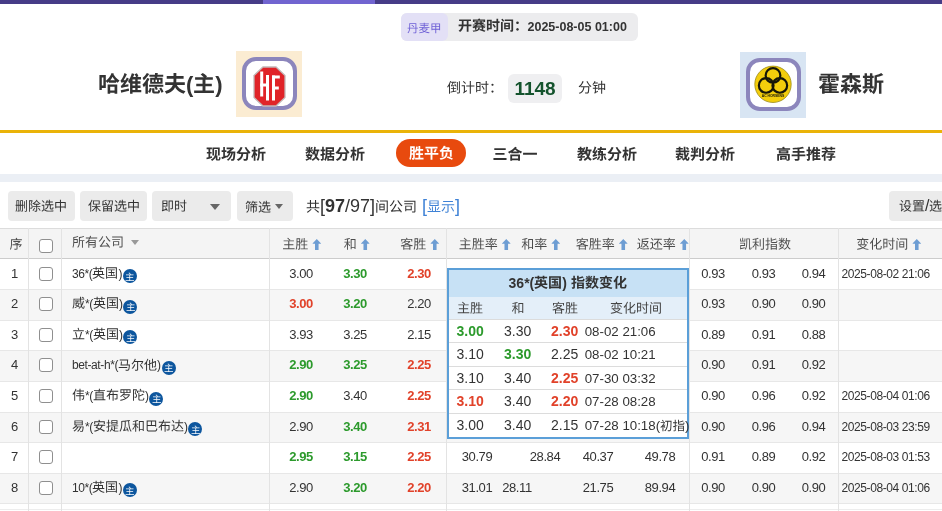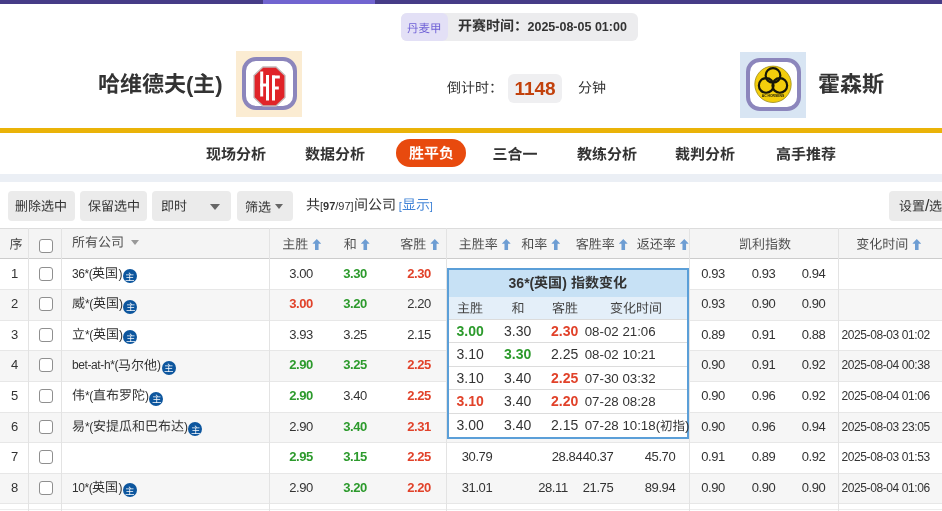--- a/index.html
+++ b/index.html
@@ -1,32 +1,32 @@
 <!DOCTYPE html>
 <html><head><meta charset="utf-8"><style>
 *{margin:0;padding:0;box-sizing:border-box}
 body{font-family:"Liberation Sans",sans-serif;background:#fff}
 #page{position:relative;width:942px;height:511px;overflow:hidden;background:#fff;font-family:"Liberation Sans",sans-serif}
 #topbar{position:absolute;left:0;top:0;width:942px;height:4px;background:#463c87}
 #topbar i{position:absolute;left:263px;top:0;width:112px;height:4px;background:#7164d0}
-#hdr{position:absolute;left:0;top:4px;width:942px;height:129px;background:#fff;border-bottom:5px solid #eab308}
+#hdr{position:absolute;left:0;top:4px;width:942px;height:129px;background:#fff;border-bottom:3px solid #eab308}
 #pill{position:absolute;left:401px;top:9px;height:28px;background:#ececee;border-radius:6px;display:flex;align-items:center;line-height:28px;white-space:nowrap}
 #pill .tag{background:#e3e0f6;border-radius:6px;padding:0 6px;height:28px;display:inline-block}
 #pill .ks{font-weight:bold;color:#333;font-size:12.5px;padding:0 11px 0 10px}
 #cd{position:absolute;left:447px;top:70px;width:300px;height:29px;line-height:29px;white-space:nowrap;font-size:14px;color:#333}
-#cdbox{display:inline-block;background:#efeff1;border-radius:6px;width:54px;height:29px;text-align:center;margin:0 16px 0 5px;vertical-align:top;font-weight:bold;color:#c2410c;font-size:19px}
+#cdbox{display:inline-block;background:#efeff1;border-radius:6px;width:54px;height:29px;text-align:center;margin:0 16px 0 5px;vertical-align:top;font-weight:bold;color:#14532d;font-size:19px}
 .tname{position:absolute;top:66px;font-size:22px;font-weight:bold;color:#333;white-space:nowrap;line-height:30px}
 .lgbox{position:absolute;width:66px;height:66px}
 .lgin{position:absolute;left:5.5px;top:6.5px;width:55px;height:53px;background:#fff;border:4.5px solid #8c86bc;border-radius:14px}
 #nav{position:absolute;left:0;top:133px;width:942px;height:41px;background:#fff}
 .tab{position:absolute;top:0;height:41px;line-height:41px;transform:translateX(-50%);white-space:nowrap}
 #pillnav{position:absolute;left:396px;top:6px;width:70px;height:28px;line-height:28px;background:#e84a0e;border-radius:14px;text-align:center}
 #strip{position:absolute;left:0;top:174px;width:942px;height:8px;background:#ebeff5}
 .btn{position:absolute;top:191px;height:30px;background:#ebebeb;border-radius:4px;color:#333;line-height:30px;text-align:center;white-space:nowrap}
-#cnt{position:absolute;left:306px;top:191px;height:30px;line-height:30px;font-size:11px;color:#333;white-space:nowrap}
+#cnt{position:absolute;left:306px;top:191px;height:30px;line-height:30px;font-size:18px;color:#333;white-space:nowrap}
 #thead{position:absolute;left:0;top:227.5px;width:942px;height:31px;background:#f4f4f4;border-top:1px solid #dcdcdc;border-bottom:1px solid #ccc;line-height:29.5px}
 .row{position:absolute;left:0;width:942px;height:30.6px;line-height:30px;font-size:13px;letter-spacing:-0.4px;color:#333}
 .cc{position:absolute;transform:translateX(-50%);white-space:nowrap}
 .co{position:absolute;left:72px;white-space:nowrap;font-size:12px}
 .t{font-size:12px;color:#333}
 .tm{position:absolute;left:841.5px;font-size:12px;color:#333}
 .g{color:#2c9a2c;font-weight:bold}
 .r{color:#e1422a;font-weight:bold}
 .cb{position:absolute;left:39px;top:8px;width:14px;height:14px;background:#fff;border:1px solid #8f8f8f;border-radius:3px}
 .zi{display:inline-block;width:14px;height:14px;border-radius:50%;background:#0d569e;margin-left:1px;vertical-align:-2.5px;text-align:center;line-height:14px}
@@ -442,20 +442,21 @@
             <g fill="#fff" transform="translate(0 8.55) scale(0.0095 -0.0095)">
               <use href="#g4E3B_400" x="0"></use>
             </g>
           </svg></span></span>
       <span class="cc " style="left:301px">3.00</span>
       <span class="cc g" style="left:355px">3.30</span>
       <span class="cc r" style="left:419px">2.30</span>
       <span class="cc" style="left:713px">0.93</span>
       <span class="cc" style="left:763.5px">0.93</span>
       <span class="cc" style="left:813.5px">0.94</span>
+      <span class="tm">2025-08-02 21:06</span>
     </div>
     <div class="row" style="top:289.2px;background:#f6f6f6">
       <span class="cc" style="left:14.5px">2</span>
       <span class="cb"></span>
       <span class="co"><span class="t"><svg style="vertical-align:-3.3px" width="13.0" height="15" viewBox="0 0 13.0 15">
             <g fill="#333" transform="translate(0 11.7) scale(0.013 -0.013)">
               <use href="#g5A01_400" x="0"></use>
             </g>
           </svg>*(<svg style="vertical-align:-3.3px" width="26.0" height="15" viewBox="0 0 26.0 15">
             <g fill="#333" transform="translate(0 11.7) scale(0.013 -0.013)">
@@ -490,21 +491,20 @@
             <g fill="#fff" transform="translate(0 8.55) scale(0.0095 -0.0095)">
               <use href="#g4E3B_400" x="0"></use>
             </g>
           </svg></span></span>
       <span class="cc " style="left:301px">3.93</span>
       <span class="cc " style="left:355px">3.25</span>
       <span class="cc " style="left:419px">2.15</span>
       <span class="cc" style="left:713px">0.89</span>
       <span class="cc" style="left:763.5px">0.91</span>
       <span class="cc" style="left:813.5px">0.88</span>
-      <span class="tm">2025-08-03 01:02</span>
     </div>
     <div class="row" style="top:350.4px;background:#f6f6f6">
       <span class="cc" style="left:14.5px">4</span>
       <span class="cb"></span>
       <span class="co"><span class="t">bet-at-h*(<svg style="vertical-align:-3.3px" width="39.0" height="15" viewBox="0 0 39.0 15">
             <g fill="#333" transform="translate(0 11.7) scale(0.013 -0.013)">
               <use href="#g9A6C_400" x="0"></use>
               <use href="#g5C14_400" x="1000"></use>
               <use href="#g4ED6_400" x="2000"></use>
             </g>
@@ -512,21 +512,20 @@
             <g fill="#fff" transform="translate(0 8.55) scale(0.0095 -0.0095)">
               <use href="#g4E3B_400" x="0"></use>
             </g>
           </svg></span></span>
       <span class="cc g" style="left:301px">2.90</span>
       <span class="cc g" style="left:355px">3.25</span>
       <span class="cc r" style="left:419px">2.25</span>
       <span class="cc" style="left:713px">0.90</span>
       <span class="cc" style="left:763.5px">0.91</span>
       <span class="cc" style="left:813.5px">0.92</span>
-      <span class="tm">2025-08-04 00:38</span>
     </div>
     <div class="row" style="top:381.0px;background:#fff">
       <span class="cc" style="left:14.5px">5</span>
       <span class="cb"></span>
       <span class="co"><span class="t"><svg style="vertical-align:-3.3px" width="13.0" height="15" viewBox="0 0 13.0 15">
             <g fill="#333" transform="translate(0 11.7) scale(0.013 -0.013)">
               <use href="#g4F1F_400" x="0"></use>
             </g>
           </svg>*(<svg style="vertical-align:-3.3px" width="52.0" height="15" viewBox="0 0 52.0 15">
             <g fill="#333" transform="translate(0 11.7) scale(0.013 -0.013)">
@@ -569,32 +568,32 @@
             <g fill="#fff" transform="translate(0 8.55) scale(0.0095 -0.0095)">
               <use href="#g4E3B_400" x="0"></use>
             </g>
           </svg></span></span>
       <span class="cc " style="left:301px">2.90</span>
       <span class="cc g" style="left:355px">3.40</span>
       <span class="cc r" style="left:419px">2.31</span>
       <span class="cc" style="left:713px">0.90</span>
       <span class="cc" style="left:763.5px">0.96</span>
       <span class="cc" style="left:813.5px">0.94</span>
-      <span class="tm">2025-08-03 23:05</span>
+      <span class="tm">2025-08-03 23:59</span>
     </div>
     <div class="row" style="top:442.2px;background:#fff">
       <span class="cc" style="left:14.5px">7</span>
       <span class="cb"></span>
       <span class="cc g" style="left:301px">2.95</span>
       <span class="cc g" style="left:355px">3.15</span>
       <span class="cc r" style="left:419px">2.25</span>
       <span class="cc" style="left:477px">30.79</span>
-      <span class="cc" style="left:567px">28.84</span>
+      <span class="cc" style="left:545px">28.84</span>
       <span class="cc" style="left:598px">40.37</span>
-      <span class="cc" style="left:660px">45.70</span>
+      <span class="cc" style="left:660px">49.78</span>
       <span class="cc" style="left:713px">0.91</span>
       <span class="cc" style="left:763.5px">0.89</span>
       <span class="cc" style="left:813.5px">0.92</span>
       <span class="tm">2025-08-03 01:53</span>
     </div>
     <div class="row" style="top:472.8px;background:#f6f6f6">
       <span class="cc" style="left:14.5px">8</span>
       <span class="cb"></span>
       <span class="co"><span class="t">10*(<svg style="vertical-align:-3.3px" width="26.0" height="15" viewBox="0 0 26.0 15">
             <g fill="#333" transform="translate(0 11.7) scale(0.013 -0.013)">
@@ -603,21 +602,21 @@
             </g>
           </svg>)</span><span class="zi"><svg style="vertical-align:-2.45px" width="9.5" height="11" viewBox="0 0 9.5 11">
             <g fill="#fff" transform="translate(0 8.55) scale(0.0095 -0.0095)">
               <use href="#g4E3B_400" x="0"></use>
             </g>
           </svg></span></span>
       <span class="cc " style="left:301px">2.90</span>
       <span class="cc g" style="left:355px">3.20</span>
       <span class="cc r" style="left:419px">2.20</span>
       <span class="cc" style="left:477px">31.01</span>
-      <span class="cc" style="left:553px">28.11</span>
+      <span class="cc" style="left:517px">28.11</span>
       <span class="cc" style="left:598px">21.75</span>
       <span class="cc" style="left:660px">89.94</span>
       <span class="cc" style="left:713px">0.90</span>
       <span class="cc" style="left:763.5px">0.90</span>
       <span class="cc" style="left:813.5px">0.90</span>
       <span class="tm">2025-08-04 01:06</span>
     </div>
     <div style="position:absolute;left:0;width:942px;height:1px;background:#e7e7e7;top:289.2px"></div>
     <div style="position:absolute;left:0;width:942px;height:1px;background:#e7e7e7;top:319.8px"></div>
     <div style="position:absolute;left:0;width:942px;height:1px;background:#e7e7e7;top:350.4px"></div>

